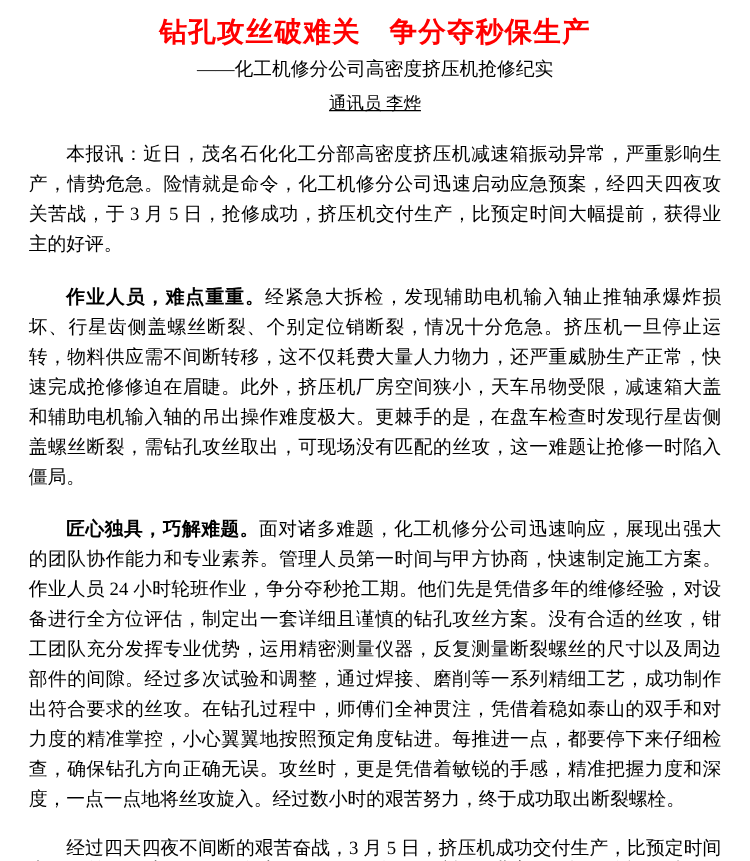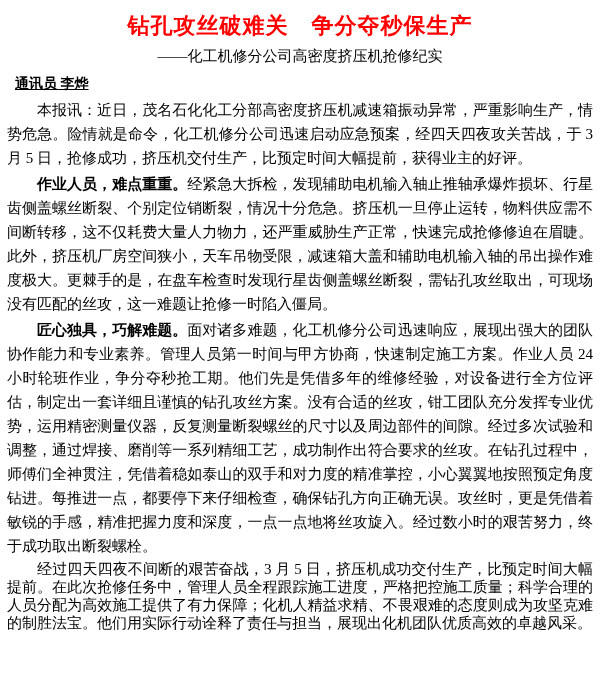--- a/index.html
+++ b/index.html
@@ -31,29 +31,30 @@
     white-space: pre;
   }
   .subtitle {
     text-align: center;
     font-size: 15px;
     line-height: 20px;
     margin: 0 0 8px 0;
   }
   .byline {
     font-size: 14px;
-    font-weight: bold;
+    font-weight: normal;
     line-height: 20px;
-    margin: 0 0 4px 10px;
+    margin: 0 0 4px 0;
+    text-align: center;
   }
   .byline span {
     text-decoration: underline;
   }
   .para {
-    margin: 2px;
+    margin: 18px;
     font-size: 15px;
     line-height: 24px;
     text-align: justify;
     text-justify: inter-ideograph;
     text-indent: 2em;
   }
   .para .lead {
     font-weight: bold;
   }
   .para.tight {

